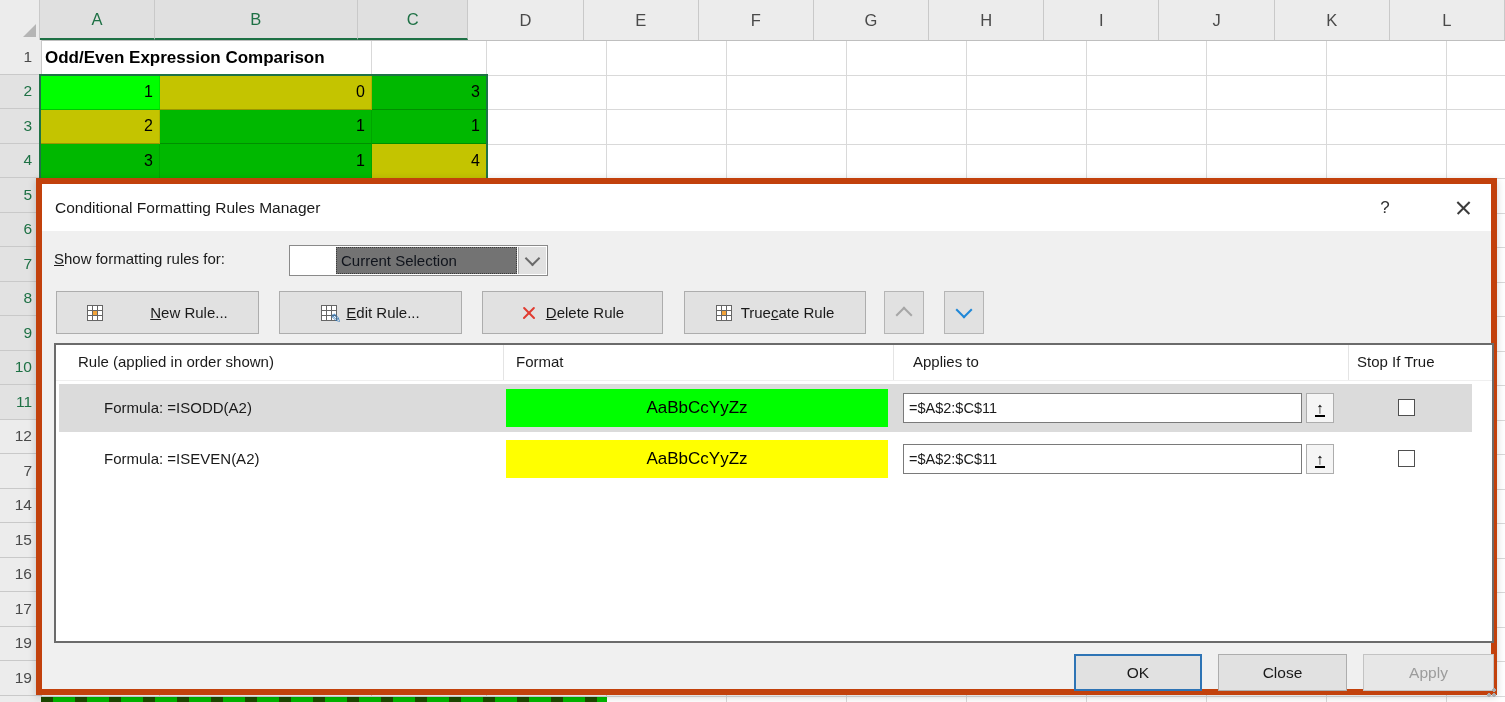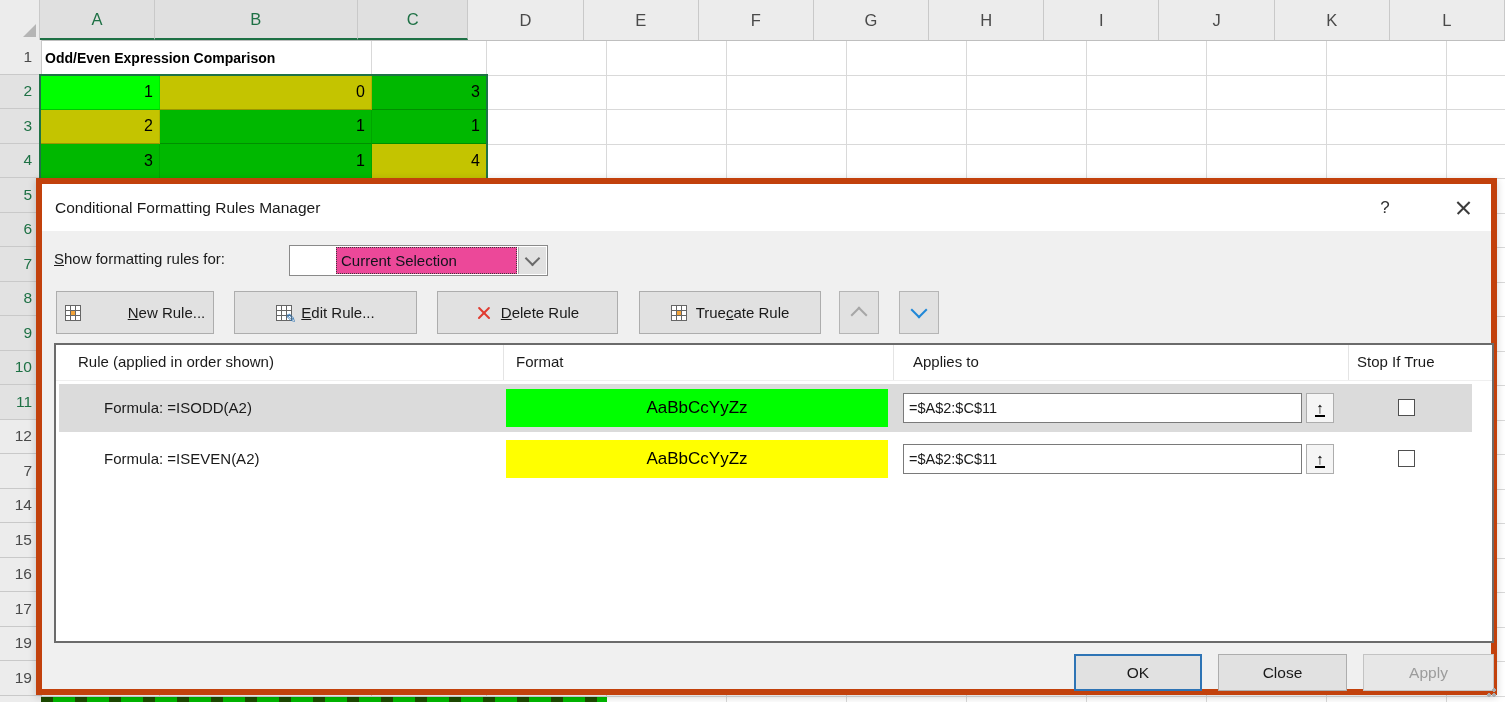--- a/index.html
+++ b/index.html
@@ -16,21 +16,21 @@
   .colh{height:40px;display:flex;align-items:center;justify-content:center;border-right:1px solid #C9C9C9;
         font-size:16.5px;color:#4A4A4A;box-sizing:border-box;}
   .colh.sel{background:#E0E0E0;color:#1E7145;border-bottom:2px solid #1E7145;}
   #rowheaders{position:absolute;left:0;top:40px;width:41px;bottom:0;background:#ECECEC;border-right:1px solid #C9C9C9;overflow:hidden;}
   .rowh{width:41px;height:34.5px;box-sizing:border-box;border-bottom:1px solid #C9C9C9;
         font-size:15.5px;color:#4A4A4A;display:flex;align-items:center;justify-content:flex-end;padding-right:9px;}
   .rowh.sel{color:#1E7145;background:#E2E2E2;}
   .vgrid{position:absolute;top:40px;bottom:0;width:1px;background:#D9D9D9;}
   .hgrid{position:absolute;left:41px;right:0;height:1px;background:#D9D9D9;}
   #sheettitle{position:absolute;left:45px;top:41px;height:34.5px;line-height:34.5px;background:#fff;padding-right:10px;
-        font-weight:bold;font-size:14px;color:#000;white-space:nowrap;}
+        font-weight:bold;font-size:17px;color:#000;white-space:nowrap;}
   .cell{position:absolute;box-sizing:border-box;font-size:16px;color:#000;display:flex;align-items:center;justify-content:flex-end;
         padding-right:6px;border-bottom:1px solid rgba(0,0,0,.22);border-right:1px solid rgba(0,0,0,.10);}
   #selrect{position:absolute;left:39px;top:73.5px;width:449px;height:104.5px;box-sizing:border-box;
         border:2px solid #1F7246;border-bottom:none;pointer-events:none;}
   #row20strip{position:absolute;left:41px;top:696.5px;width:566px;height:5.5px;}
   
   #dlg{position:absolute;left:36px;top:178px;width:1461px;height:517px;background:#F0F0F0;
        border:6px solid #c2410c;box-sizing:border-box;box-shadow:0 2px 8px rgba(0,0,0,.18);}
   #dlg-titlebar{position:absolute;left:0;top:0;right:0;height:47px;background:#fff;}
   #dlg-title{position:absolute;left:13px;top:0;height:47px;line-height:47px;font-size:15.5px;color:#1A1A1A;}
@@ -181,28 +181,28 @@
     <div id="dlg-title">Conditional Formatting Rules Manager</div>
     <div id="dlg-help">?</div>
     <div id="dlg-close">
         <span class="xa"></span>
         <span class="xb"></span>
       </div>
   </div>
 
   <div id="show-label"><span></span><span class="mn">S</span><span>how formatting rules for:</span></div>
   <div id="combo">
-    <div id="combo-value" style="background: #ec4899; margin-left: 46px;">Current Selection</div>
+    <div id="combo-value" style="background: #737373; margin-left: 46px;">Current Selection</div>
     <div id="combo-arrow">
         <div class="chev"></div>
       </div>
   </div>
 
   <div id="toolbar">
-    <button class="tbtn" style="width:158px;gap:47px;">
+    <button class="tbtn" style="width:203px;gap:47px;">
       <svg class="gridsvg" width="16" height="16">
           <rect x="0.5" y="0.5" width="15" height="15" fill="#fff" stroke="#666"></rect>
           <line x1="0.5" y1="5.5" x2="15.5" y2="5.5" stroke="#666"></line>
           <line x1="0.5" y1="10.5" x2="15.5" y2="10.5" stroke="#666"></line>
           <line x1="5.5" y1="0.5" x2="5.5" y2="15.5" stroke="#666"></line>
           <line x1="10.5" y1="0.5" x2="10.5" y2="15.5" stroke="#666"></line>
           <rect x="6" y="6" width="4" height="4" fill="#F2A33A"></rect>
         </svg>
       <span><span></span><span class="mn">N</span><span>ew Rule...</span></span>
     </button>

